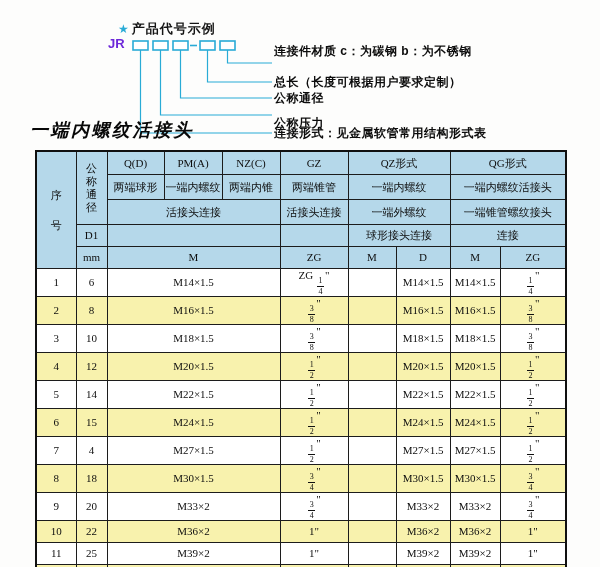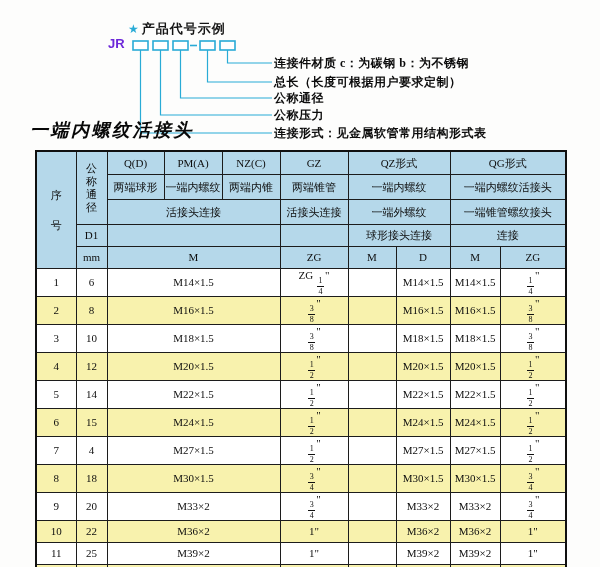--- a/index.html
+++ b/index.html
@@ -4,21 +4,21 @@
 <style>
   html,body{margin:0;padding:0;}
   body{
     width:600px;height:567px;position:relative;overflow:hidden;
     background:#fdfdfc;color:#111;
     font-family:"Liberation Sans","DejaVu Sans",sans-serif;
   }
   
   .diagram-svg{position:absolute;left:0;top:0;}
   .diag-heading{
-    position:absolute;left:128px;top:20px;font-size:13px;font-weight:bold;
+    position:absolute;left:118px;top:20px;font-size:13px;font-weight:bold;
     color:#151515;letter-spacing:1px;white-space:nowrap;
   }
   .diag-heading .star{color:#29abd6;margin-right:2px;font-size:12px;}
   .code-prefix{
     position:absolute;left:108px;top:36px;font-size:13px;font-weight:bold;color:#6d28d9;
   }
   .diag-label{
     position:absolute;left:274px;font-size:12px;font-weight:bold;color:#0c0c0c;
     white-space:nowrap;line-height:14px;letter-spacing:0.5px;
   }
@@ -79,24 +79,24 @@
     <polyline points="180.5,50 180.5,98 272,98" fill="none" stroke="#29abd6" stroke-width="1.2"></polyline>
     <polyline points="160.5,50 160.5,115 272,115" fill="none" stroke="#29abd6" stroke-width="1.2"></polyline>
     <polyline points="140.5,50 140.5,133 272,133" fill="none" stroke="#29abd6" stroke-width="1.2"></polyline>
   </svg>
 
   <div class="diag-heading">
     <span class="star">★</span><span>产品代号示例</span>
   </div>
   <div class="code-prefix">JR</div>
 
-  <div class="diag-label" style="top:56px;font-family:Liberation Serif, serif;">连接件材质  c：为碳钢  b：为不锈钢</div>
+  <div class="diag-label" style="top:44px;">连接件材质  c：为碳钢  b：为不锈钢</div>
   <div class="diag-label" style="top:75px;">总长（长度可根据用户要求定制）</div>
   <div class="diag-label" style="top:91px;font-family:Liberation Serif, serif;">公称通径</div>
-  <div class="diag-label" style="top:108px;">公称压力</div>
+  <div class="diag-label" style="top:116px;">公称压力</div>
   <div class="diag-label" style="top:126px;">连接形式：见金属软管常用结构形式表</div>
 </div>
 
 <div class="page-title">一端内螺纹活接头</div>
 
 <table class="ref-table">
   <colgroup>
     <col style="width:40px">
       <col style="width:31px">
     <col style="width:57px">

